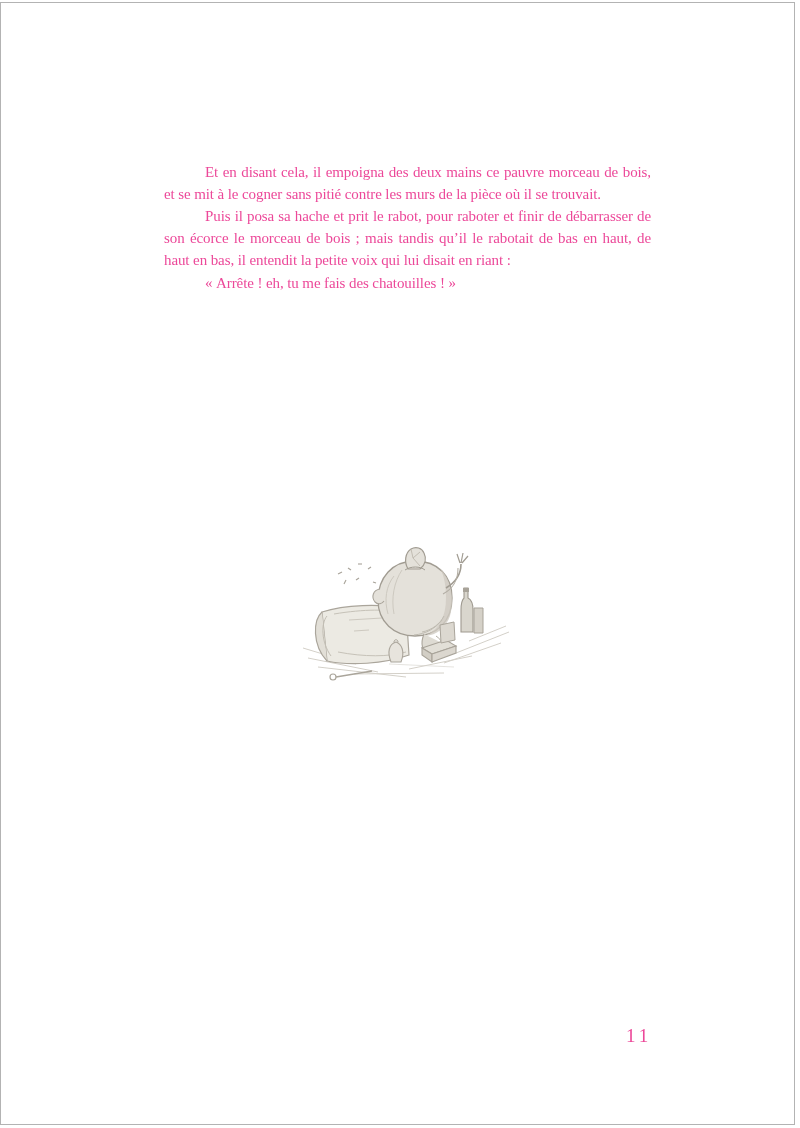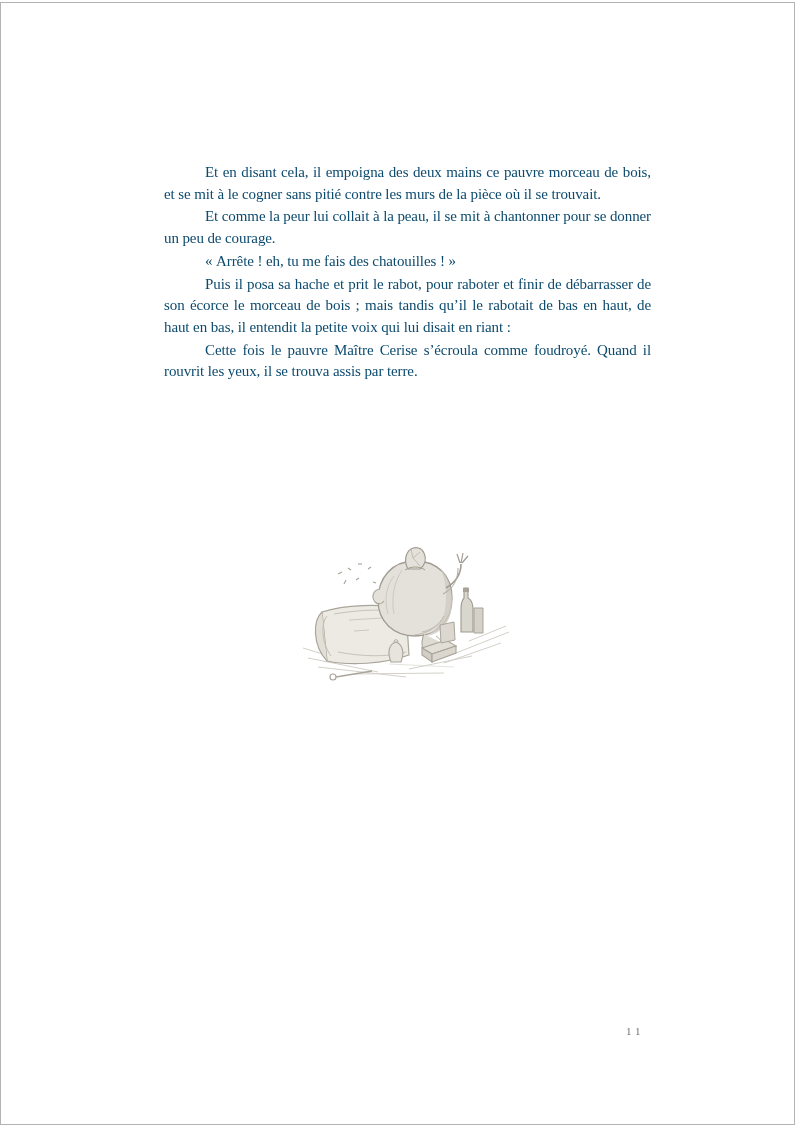--- a/index.html
+++ b/index.html
@@ -19,49 +19,47 @@
   }
   .text-block{
     position:absolute;
     left:163px; top:159px;
     width:487px;
   }
   .text-block p{
     margin:0 0 1px 0;
     font-size:15px;
     line-height:21.7px;
-    color:#0c4a6e;
+    color:#ec4899;
     text-align:justify;
     text-indent:41px;
     letter-spacing:-0.1px;
   }
   .illustration{
     position:absolute;
     left:293px; top:533px;
     width:222px; height:152px;
   }
   .page-number{
     position:absolute;
     left:625px; top:1022px;
-    font-size:11px;
-    color:#737373;
+    font-size:19px;
+    color:#ec4899;
     letter-spacing:4px;
   }
 </style>
 </head>
 <body>
 
 <div class="page-frame">
 
   <div class="text-block">
     <p>Et en disant cela, il empoigna des deux mains ce pauvre morceau de bois, et se mit à le cogner sans pitié contre les murs de la pièce où il se trouvait.</p>
-    <p>Et comme la peur lui collait à la peau, il se mit à chantonner pour se donner un peu de courage.</p>
+    <p>Puis il posa sa hache et prit le rabot, pour raboter et finir de débarrasser de son écorce le morceau de bois&nbsp;; mais tandis qu’il le rabotait de bas en haut, de haut en bas, il entendit la petite voix qui lui disait en riant&nbsp;:</p>
     <p>«&nbsp;Arrête&nbsp;! eh, tu me fais des chatouilles&nbsp;!&nbsp;»</p>
-    <p>Puis il posa sa hache et prit le rabot, pour raboter et finir de débarrasser de son écorce le morceau de bois&nbsp;; mais tandis qu’il le rabotait de bas en haut, de haut en bas, il entendit la petite voix qui lui disait en riant&nbsp;:</p>
-    <p>Cette fois le pauvre Maître Cerise s’écroula comme foudroyé. Quand il rouvrit les yeux, il se trouva assis par terre.</p>
   </div>
 
   <div class="illustration">
     <svg width="222" height="152" viewBox="0 0 222 152" xmlns="http://www.w3.org/2000/svg">
 
       <g stroke="#ccc8bf" stroke-width="1" fill="none" opacity="0.85">
         <path d="M9,112 L62,128"></path>
         <path d="M14,122 L84,136"></path>
         <path d="M24,131 L112,141"></path>
         <path d="M60,138 L150,137"></path>

